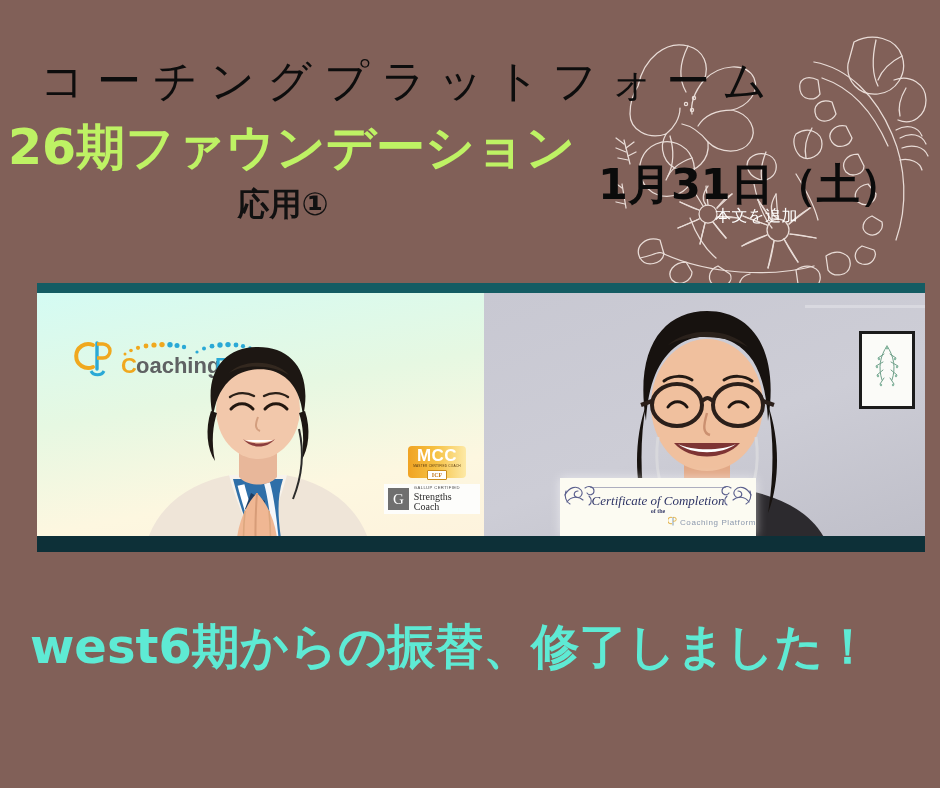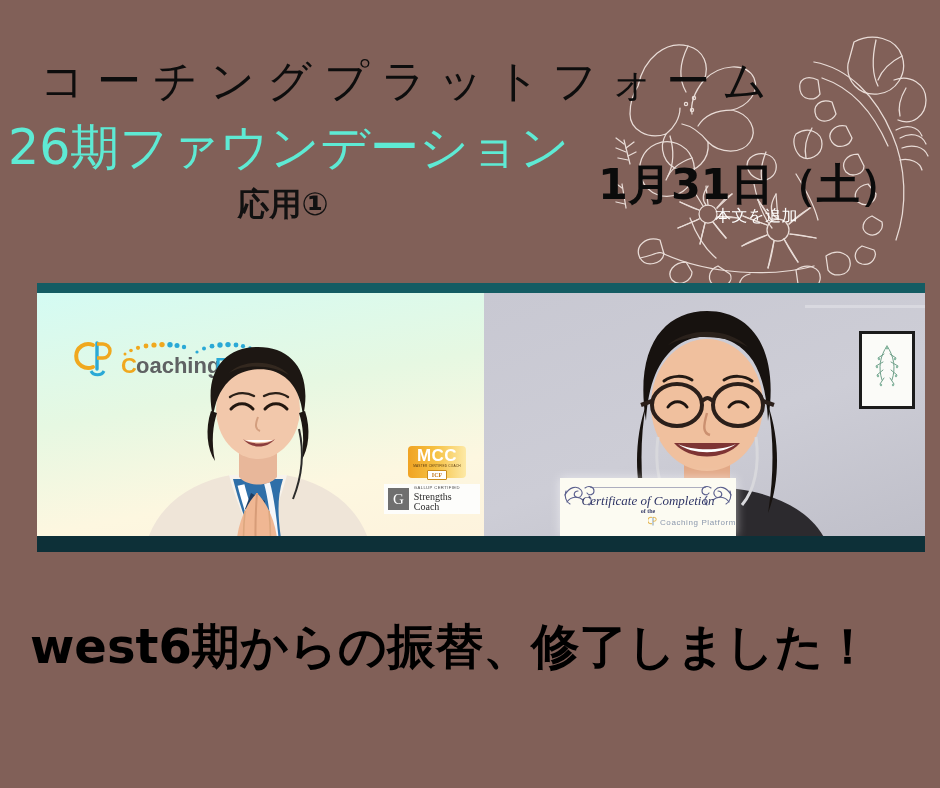--- a/index.html
+++ b/index.html
@@ -25,21 +25,21 @@
   .title-line1{
     position:absolute;left:40px;top:58px;width:780px;
     font-size:44px;line-height:1.05;letter-spacing:12px;
     color:#0d0d0d;font-weight:400;
     font-family:"DejaVu Sans","Liberation Sans",sans-serif;
     white-space:nowrap;
   }
   .title-line2{
     position:absolute;left:8px;top:122px;width:560px;
     font-size:49px;line-height:1.05;letter-spacing:0px;
-    color:#5eead4;font-weight:normal;white-space:nowrap;
+    color:#bef264;font-weight:bold;white-space:nowrap;
     font-family:"DejaVu Sans","Liberation Sans",sans-serif;
   }
   .title-line3{
     position:absolute;left:8px;top:188px;width:550px;
     text-align:center;font-size:32px;line-height:1.05;
     color:#111;font-weight:bold;
     font-family:"DejaVu Sans","Liberation Sans",sans-serif;
   }
   .date-text{
     position:absolute;left:598px;top:155px;
@@ -113,21 +113,21 @@
   
   .wall-frame{
     position:absolute;right:10px;top:38px;width:56px;height:78px;
     background:#fbfbfb;border:3px solid #1b1b1b;box-sizing:border-box;
   }
   .wall-frame svg{display:block;width:100%;height:100%;}
   .wall-trim{position:absolute;right:0;top:12px;width:120px;height:3px;background:#d9d9e0;}
 
   
   .certificate{
-    position:absolute;left:76px;bottom:0;width:176px;height:58px;
+    position:absolute;left:76px;bottom:0;width:196px;height:58px;
     background:#fcfbf2;box-shadow:0 0 10px rgba(255,255,255,.55);
     overflow:hidden;
   }
   .cert-rule{position:absolute;left:30px;right:30px;top:9px;height:1px;background:#6b6f96;opacity:.55;}
   .cert-orn{position:absolute;top:4px;width:34px;height:26px;}
   .cert-orn.l{left:3px;}
   .cert-orn.r{right:3px;transform:scaleX(-1);}
   .cert-orn svg{display:block;width:100%;height:100%;}
   .cert-title{
     position:absolute;left:0;right:0;top:15px;text-align:center;
@@ -141,21 +141,21 @@
   .cert-brand{
     position:absolute;left:0;right:0;top:38px;text-align:right;
     font-family:"Liberation Sans",sans-serif;font-size:8px;color:#8b98ad;
     letter-spacing:.6px;
   }
   .cert-brand .cp-mini{display:inline-block;width:9px;height:11px;vertical-align:-2px;margin-right:3px;}
 
   
   .caption{
     position:absolute;left:30px;top:620px;width:880px;
-    font-size:48px;line-height:1.1;color:#000000;font-weight:bold;
+    font-size:48px;line-height:1.1;color:#5eead4;font-weight:bold;
     letter-spacing:0px;white-space:nowrap;
     font-family:"DejaVu Sans","Liberation Sans",sans-serif;
   }
 </style>
 </head>
 <body>
 
 <div id="poster">
 
   <div class="floral">

